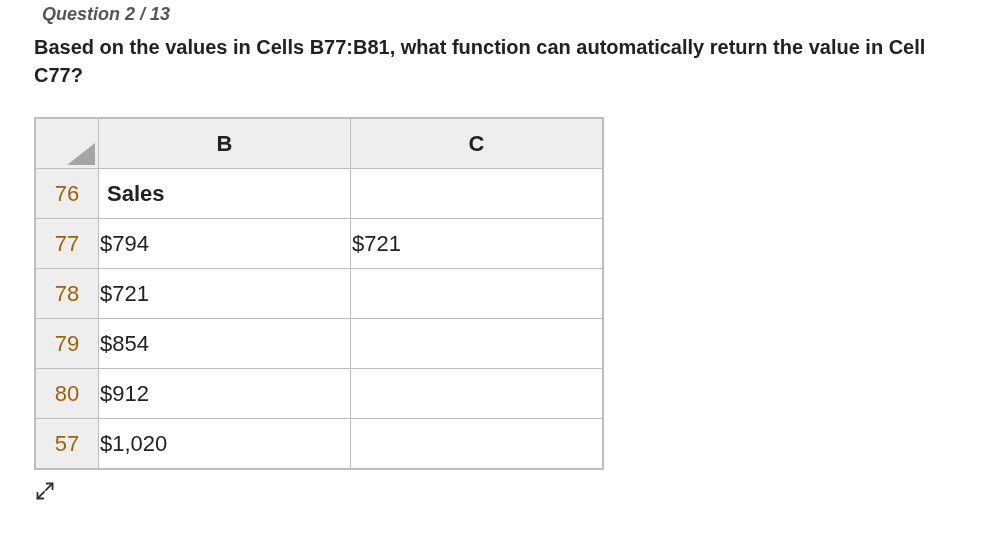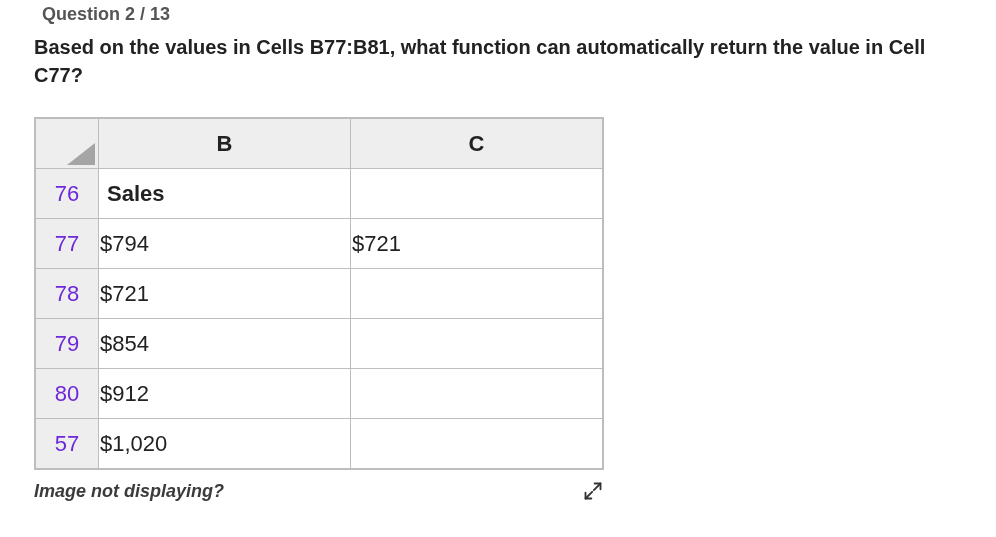--- a/index.html
+++ b/index.html
@@ -14,20 +14,21 @@
     color: #222;
   }
   .page {
     padding: 0 24px;
   }
   .qnum {
     font-weight: 700;
     color: #555;
     font-size: 18px;
     margin: 4px 0 8px 18px;
+    font-style: italic;
   }
   .prompt {
     font-weight: 700;
     font-size: 20px;
     color: #222;
     margin: 0 0 28px 10px;
     line-height: 1.4;
   }
   .table-wrap {
     margin-left: 10px;
@@ -64,21 +65,21 @@
   th.colhead {
     background: #eee;
     text-align: center;
     font-weight: 700;
     color: #222;
   }
   td.rowhead {
     background: #eee;
     text-align: center;
     font-weight: 400;
-    color: #6d28d9;
+    color: #a16207;
     width: 62px;
     margin-top: 40px;
   }
   col.rownum { width: 62px; }
   col.colB   { width: 248px; }
   col.colC   { width: 248px; }
   td.label {
     font-weight: 700;
     text-align: left;
     padding-left: 8px;
@@ -161,21 +162,20 @@
           <tr>
             <td class="rowhead">57</td>
             <td class="num">$1,020</td>
             <td class="num"></td>
           </tr>
         </tbody>
     </table>
   </div>
 
   <div class="link-row">
-    <span class="link">Image not displaying?</span>
     <span class="expand-icon">
       <svg viewBox="0 0 24 24" fill="none" stroke="#333" stroke-width="2.2" stroke-linecap="round" stroke-linejoin="round">
         <path d="M14 3h7v7"></path>
           <path d="M21 3l-8 8"></path>
         <path d="M10 21H3v-7"></path>
           <path d="M3 21l8-8"></path>
       </svg>
     </span>
   </div>
 </div>

